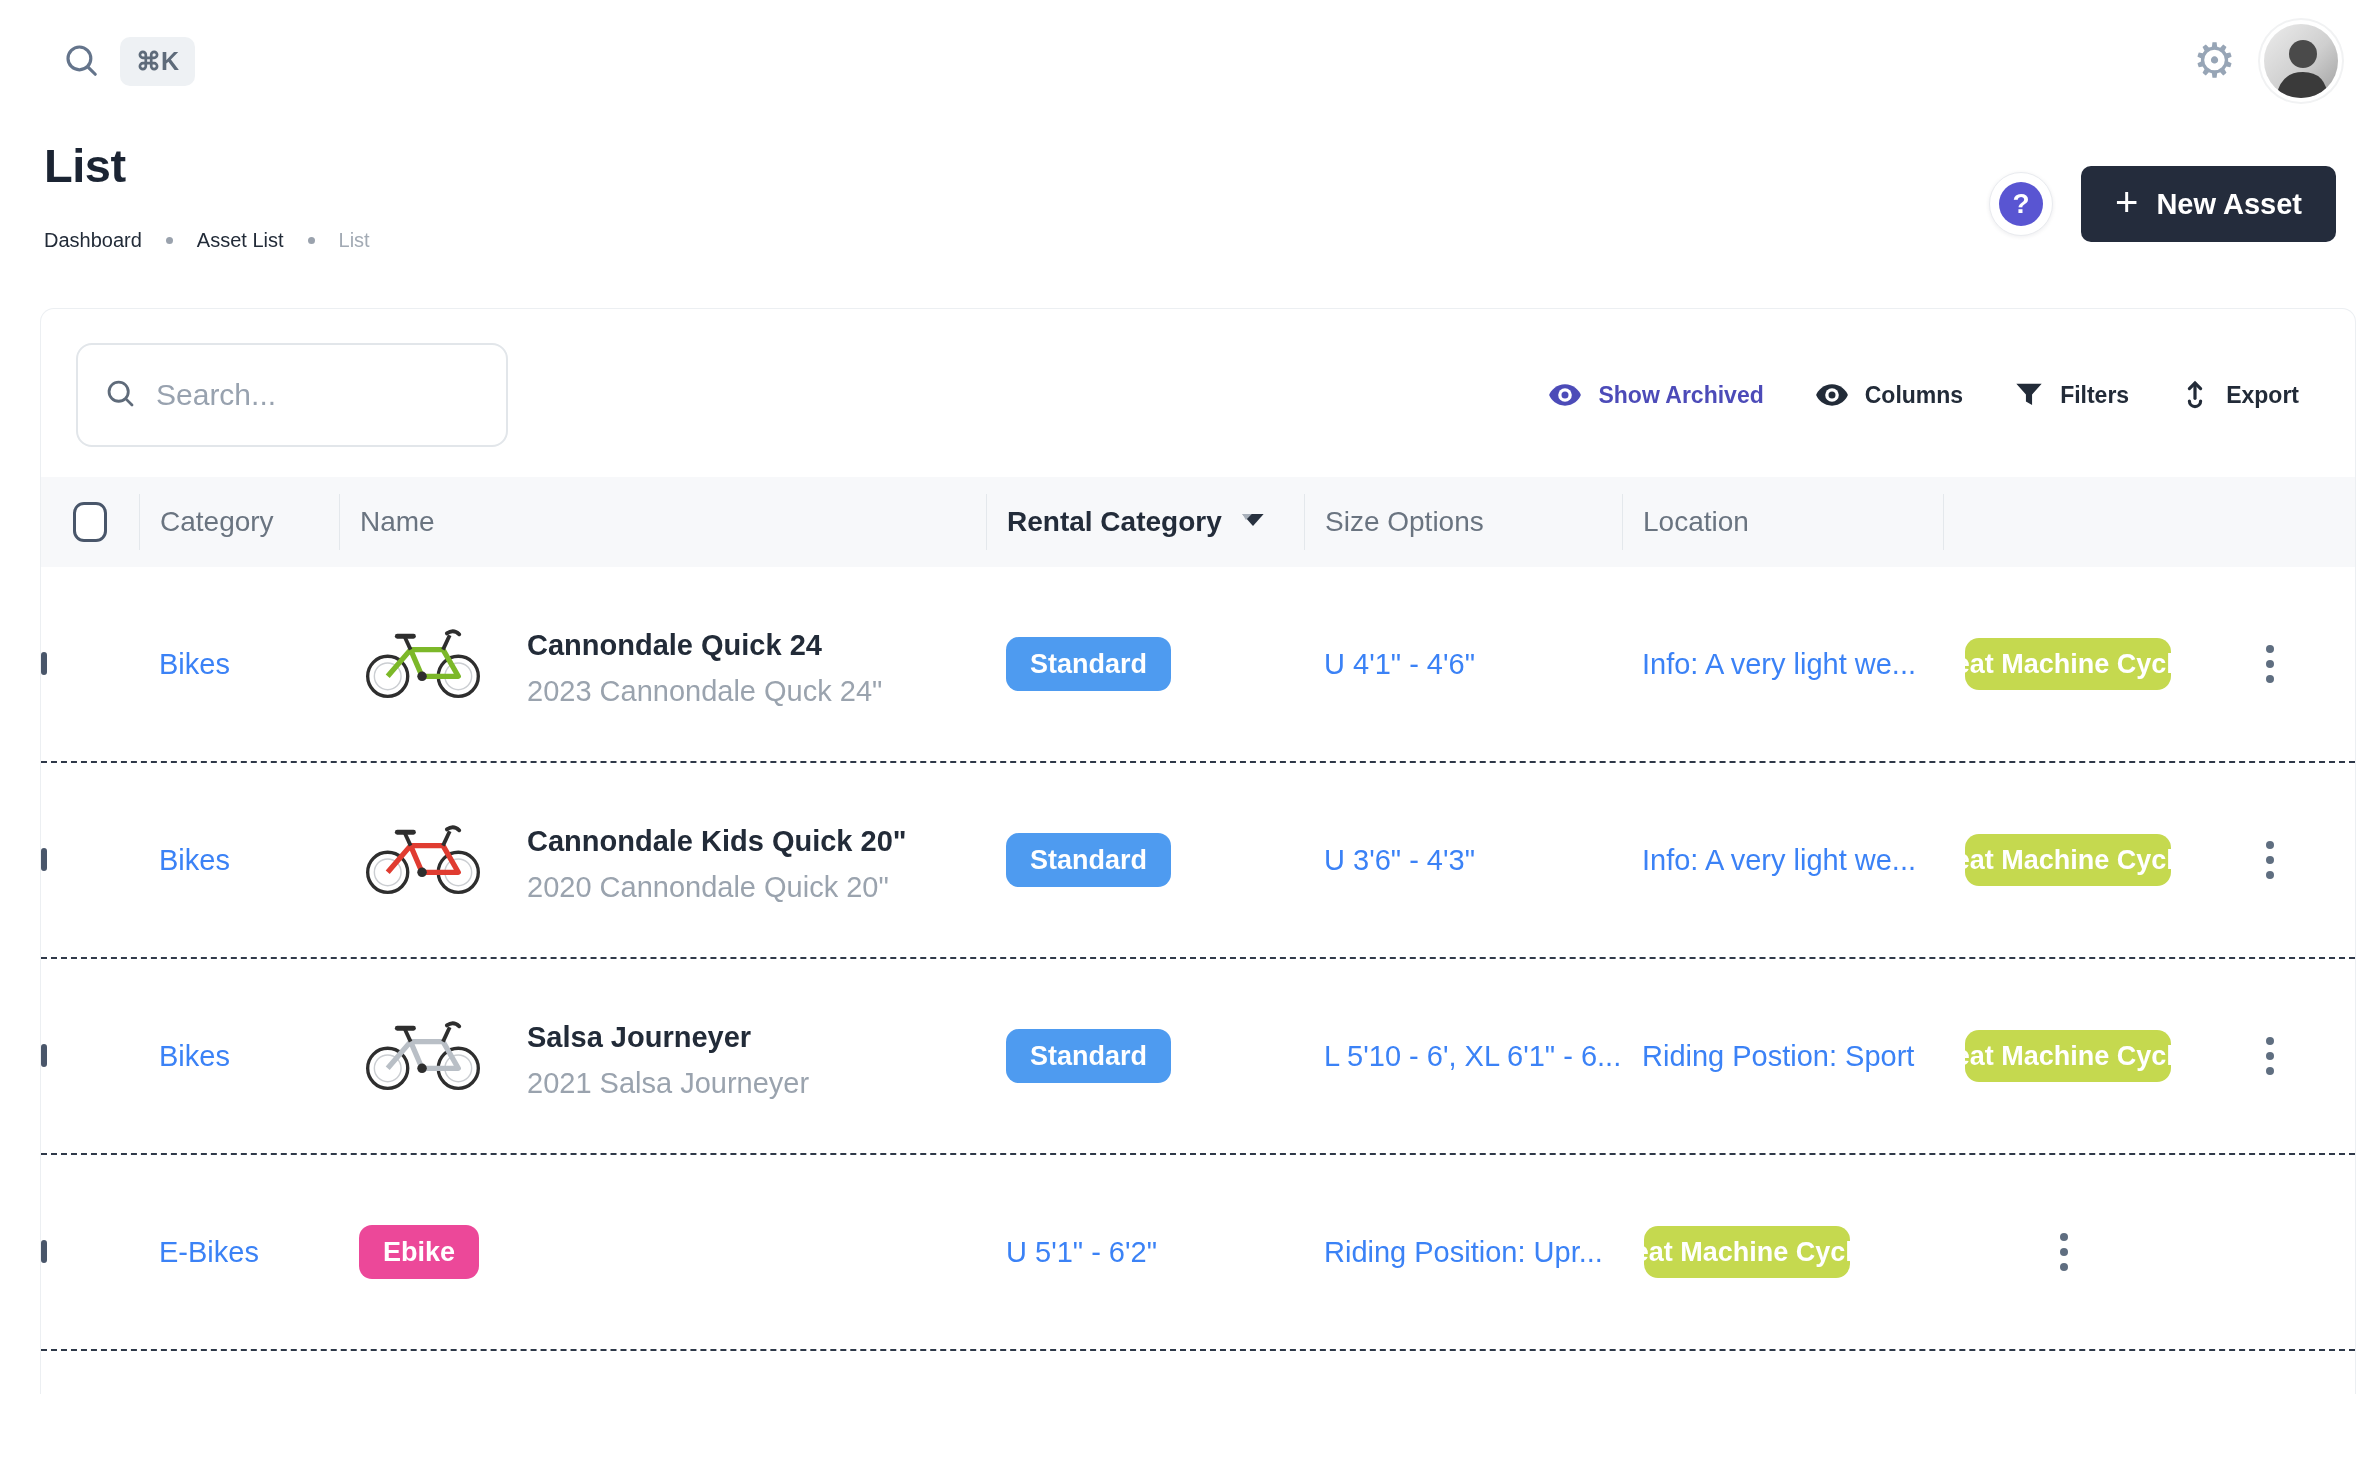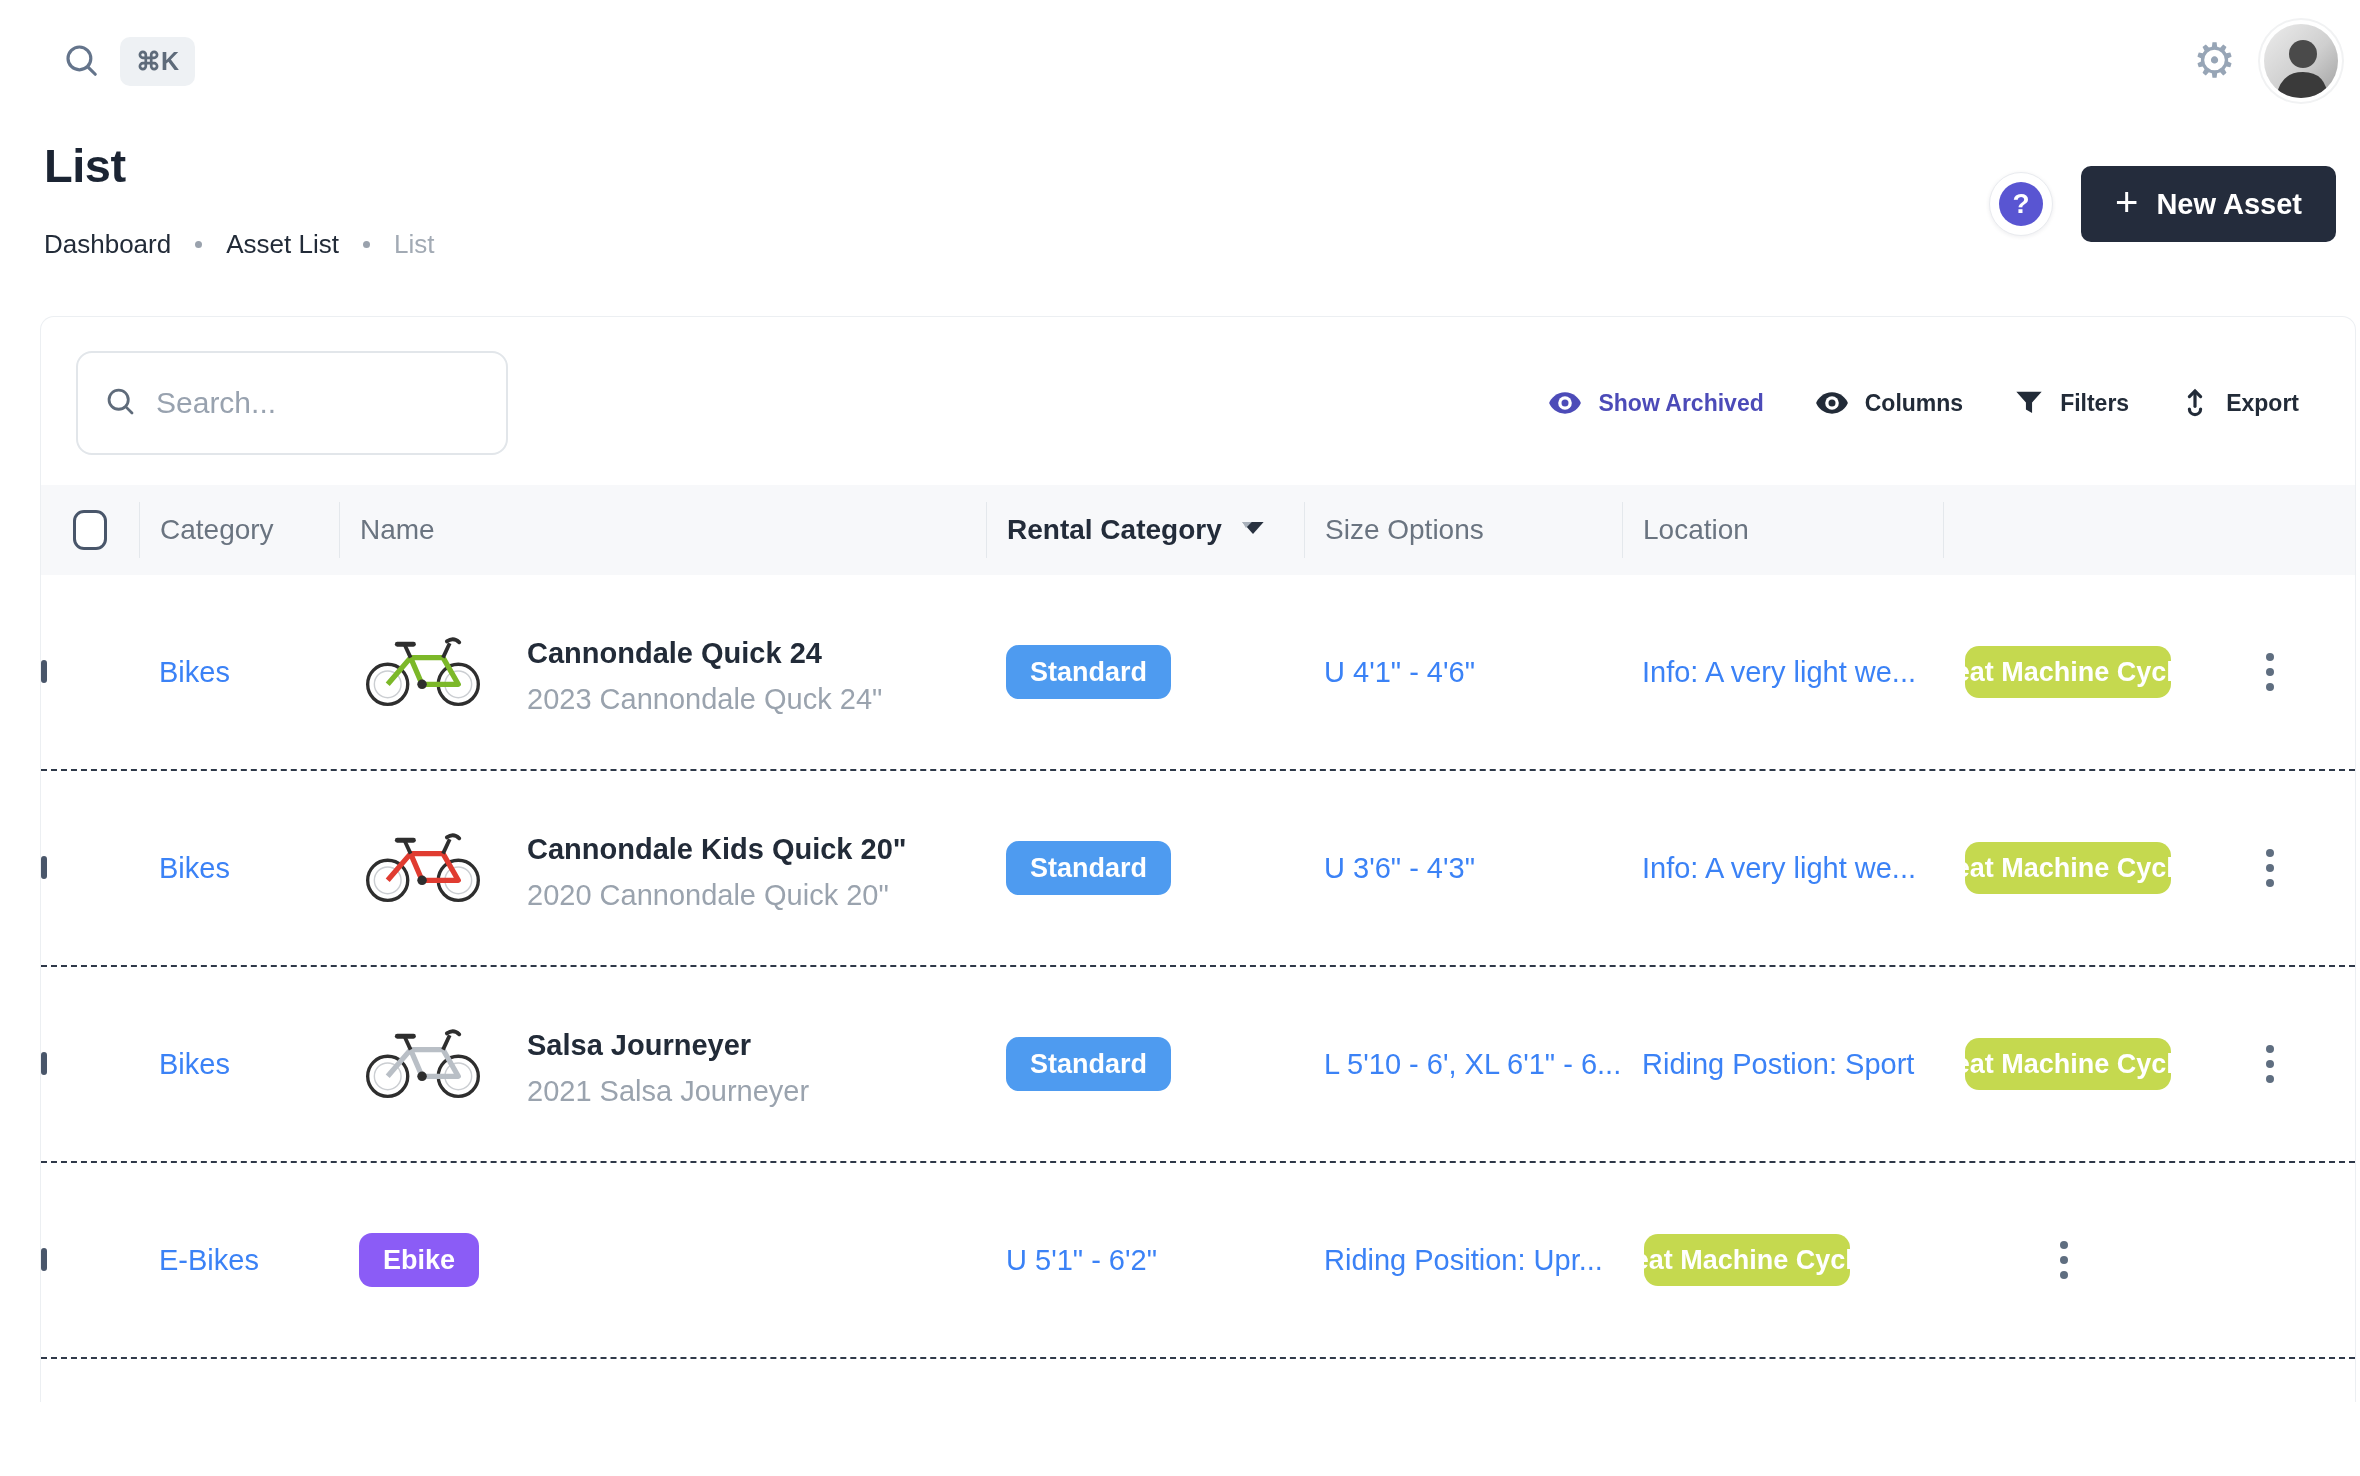--- a/index.html
+++ b/index.html
@@ -13,21 +13,21 @@
   .kbd { background:#EEF1F4; border-radius:10px; padding:10px 16px; font-weight:700; font-size:25px; color:#5E6B7A; }
   .topbar-right { display:flex; align-items:center; gap:28px; }
   .gear { font-size:48px; color:#97A5B6; line-height:1; }
   .avatar { width:74px; height:74px; border-radius:50%; overflow:hidden; position:relative;
     background:linear-gradient(135deg,#ececec 0%,#cfcfcf 55%,#9e9e9e 100%);
     box-shadow:0 0 0 4px #fff, 0 0 0 6px #f1f2f3; }
 
   
   .page-head { display:flex; justify-content:space-between; align-items:flex-start; padding:40px 24px 0 44px; }
   .title { font-size:47px; font-weight:800; color:#1B2433; letter-spacing:-0.5px; }
-  .breadcrumb { display:flex; align-items:center; gap:24px; margin-top:36px; font-size:26px; }
+  .breadcrumb { display:flex; align-items:center; gap:24px; margin-top:36px; font-size:20px; }
   .crumb { color:#222B38; cursor:pointer; }
   .crumb.current { color:#A2AAB4; cursor:default; }
   .crumb-dot { width:7px; height:7px; border-radius:50%; background:#9AA2AD; }
   .head-actions { display:flex; align-items:center; gap:28px; margin-top:28px; }
   .help-btn { width:64px; height:64px; border-radius:50%; background:#fff; border:1px solid #E9EBEF;
     display:flex; align-items:center; justify-content:center; box-shadow:0 1px 4px rgba(20,30,50,.08); cursor:pointer; }
   .help-inner { width:44px; height:44px; border-radius:50%; background:#5955D2; color:#fff;
     font-size:28px; font-weight:700; display:flex; align-items:center; justify-content:center; }
   .new-asset { height:76px; background:#242C3C; color:#fff; border:none; border-radius:10px;
     padding:0 34px; font-size:29px; font-weight:700; display:flex; align-items:center; gap:18px; cursor:pointer; }
@@ -291,21 +291,21 @@
     <button class="dots">
         <i></i>
         <i></i>
         <i></i>
       </button>
   </div>
 
   <div class="grid trow">
     <div><span class="cb"></span></div>
     <div class="cell-text">E-Bikes</div>
-    <div class="badge-cell"><span class="badge" style="background: #8b5cf6;">Ebike</span></div>
+    <div class="badge-cell"><span class="badge" style="background: #ec4899;">Ebike</span></div>
     <div class="cell-text">U 5'1" - 6'2"</div>
     <div class="cell-text">Riding Position: Upr...</div>
     <div class="loc-cell">
         <span class="loc-badge" style="background: rgb(197, 217, 79);">Meat Machine Cycles</span>
       </div>
     <button class="dots">
         <i></i>
         <i></i>
         <i></i>
       </button>

